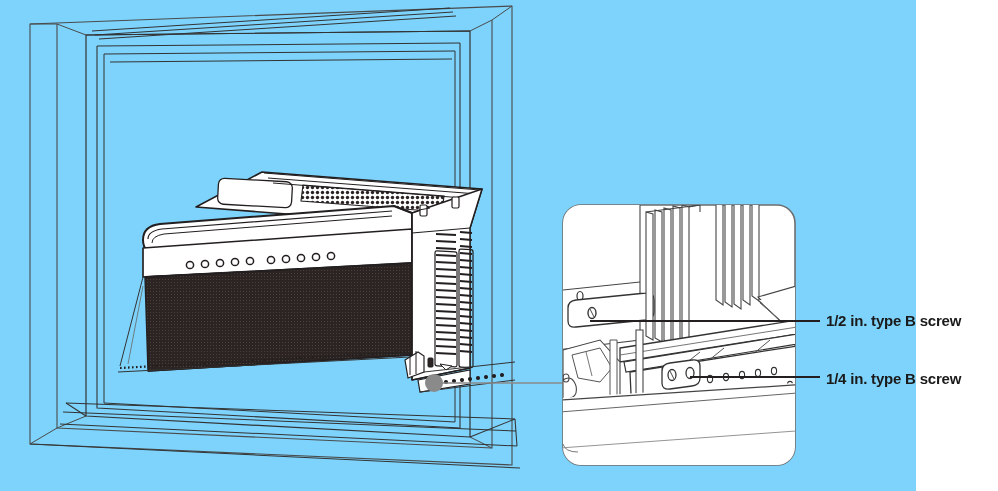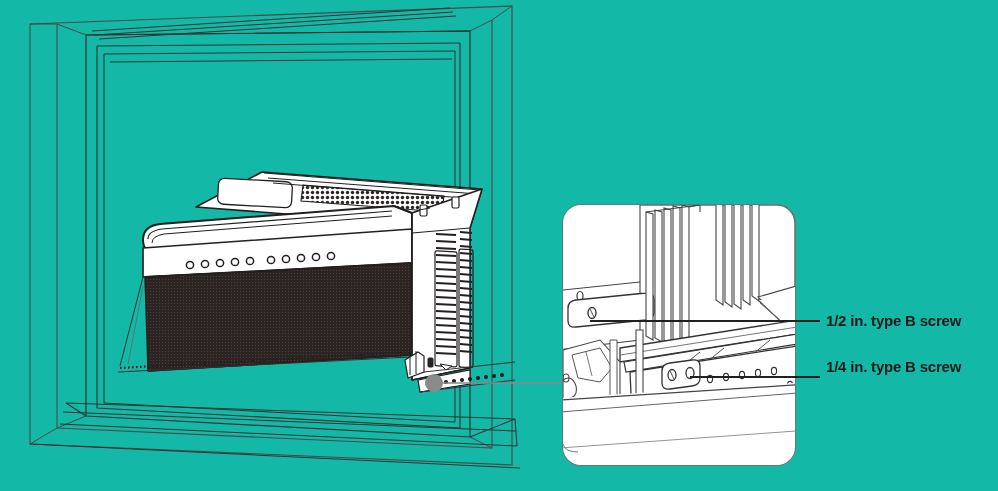--- a/index.html
+++ b/index.html
@@ -8,43 +8,43 @@
     background: #ffffff;
   }
   body {
     width: 998px;
     height: 491px;
     font-family: "Liberation Sans", sans-serif;
     overflow: hidden;
   }
   #illustration-root {
     position: relative;
-    width: 998px;
+    width: 916px;
     height: 491px;
-    background: #14b8a6;
+    background: #7dd3fc;
   }
   #scene {
     position: absolute;
     top: 0;
     left: 0;
     width: 998px;
     height: 491px;
   }
   .lbl {
     position: absolute;
     font-family: "Liberation Sans", sans-serif;
     font-size: 15px;
     font-weight: bold;
     color: #1a1a1a;
     letter-spacing: -0.2px;
     white-space: nowrap;
     line-height: 1;
   }
   #label-half-screw { left: 826px; top: 313px; }
-  #label-quarter-screw { left: 826px; top: 359px; }
+  #label-quarter-screw { left: 826px; top: 371px; }
 </style>
 </head>
 <body>
 
 <div id="illustration-root">
 
   <svg id="scene" viewBox="0 0 998 491" xmlns="http://www.w3.org/2000/svg">
 
     <defs>
       <pattern id="meshPat" width="3" height="3" patternUnits="userSpaceOnUse">

